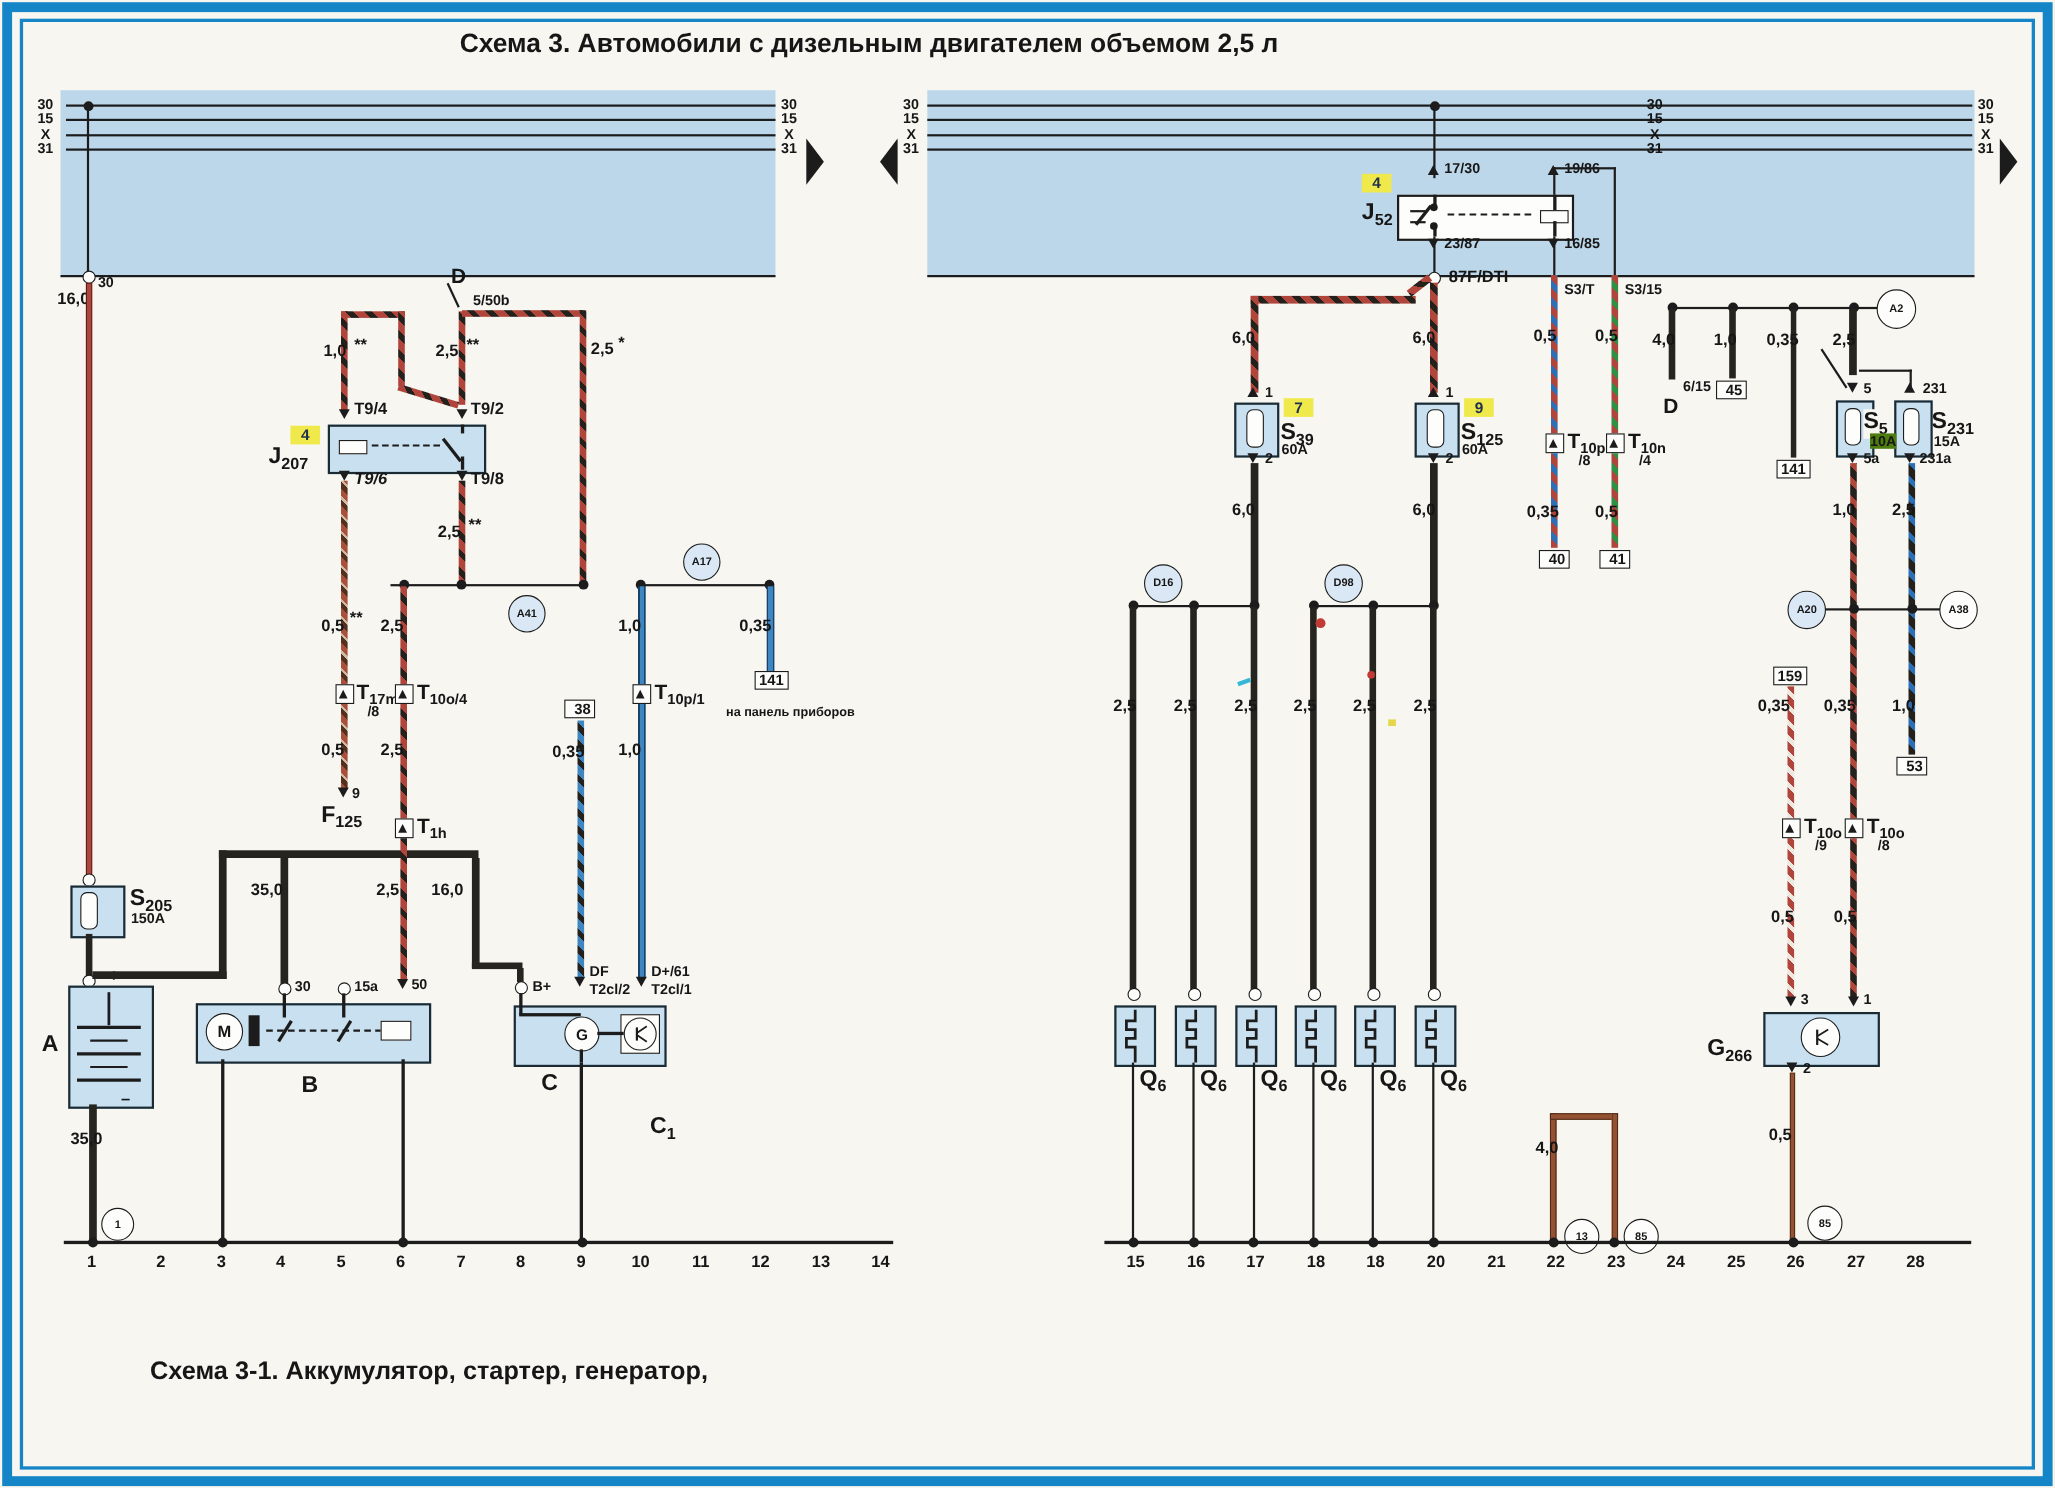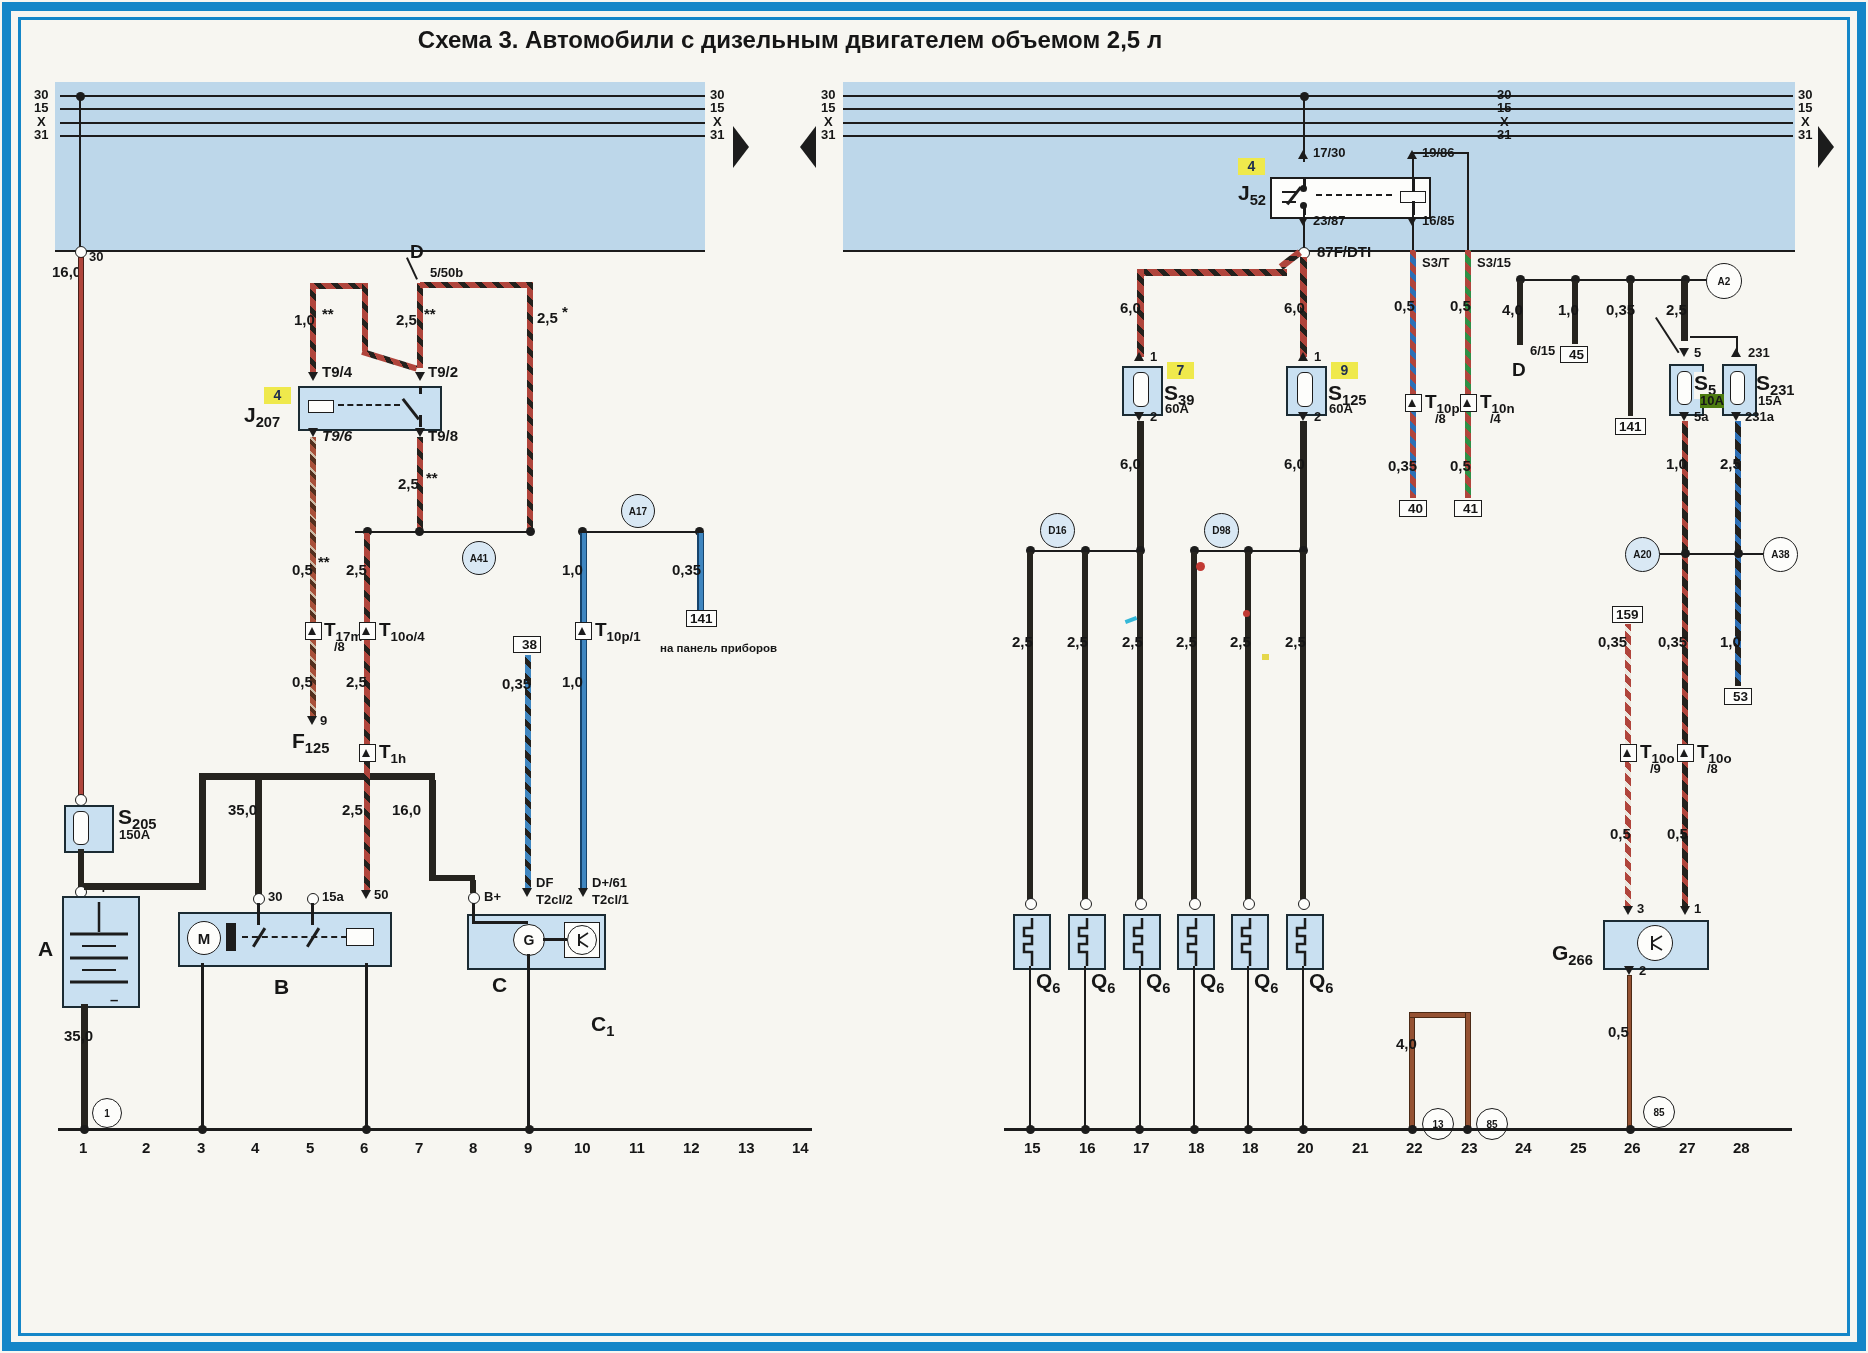--- a/index.html
+++ b/index.html
@@ -584,16 +584,17 @@
   <span class="lb" style="left:1624px;top:1140px;">26</span>
   <span class="lb" style="left:1679px;top:1140px;">27</span>
   <span class="lb" style="left:1733px;top:1140px;">28</span>
 
   <div class="speck" style="left:1125px;top:618px;width:12px;height:4px;background:#35b8d8;transform:rotate(-20deg);"></div>
   <div class="speck" style="left:1196px;top:562px;width:9px;height:9px;background:#c23a34;border-radius:50%;"></div>
   <div class="speck" style="left:1243px;top:610px;width:7px;height:7px;background:#c23a34;border-radius:50%;"></div>
   <div class="speck" style="left:1262px;top:654px;width:7px;height:6px;background:#e5d74a;"></div>
 
   <div class="caption" style="left:60px;top:1228px;width:660px;">
+    <div>Схема 3-1. Аккумулятор, стартер, генератор,</div>
   </div>
   <div class="caption" style="left:850px;top:1228px;width:950px;">
   </div>
 </div>
 
 </body></html>

